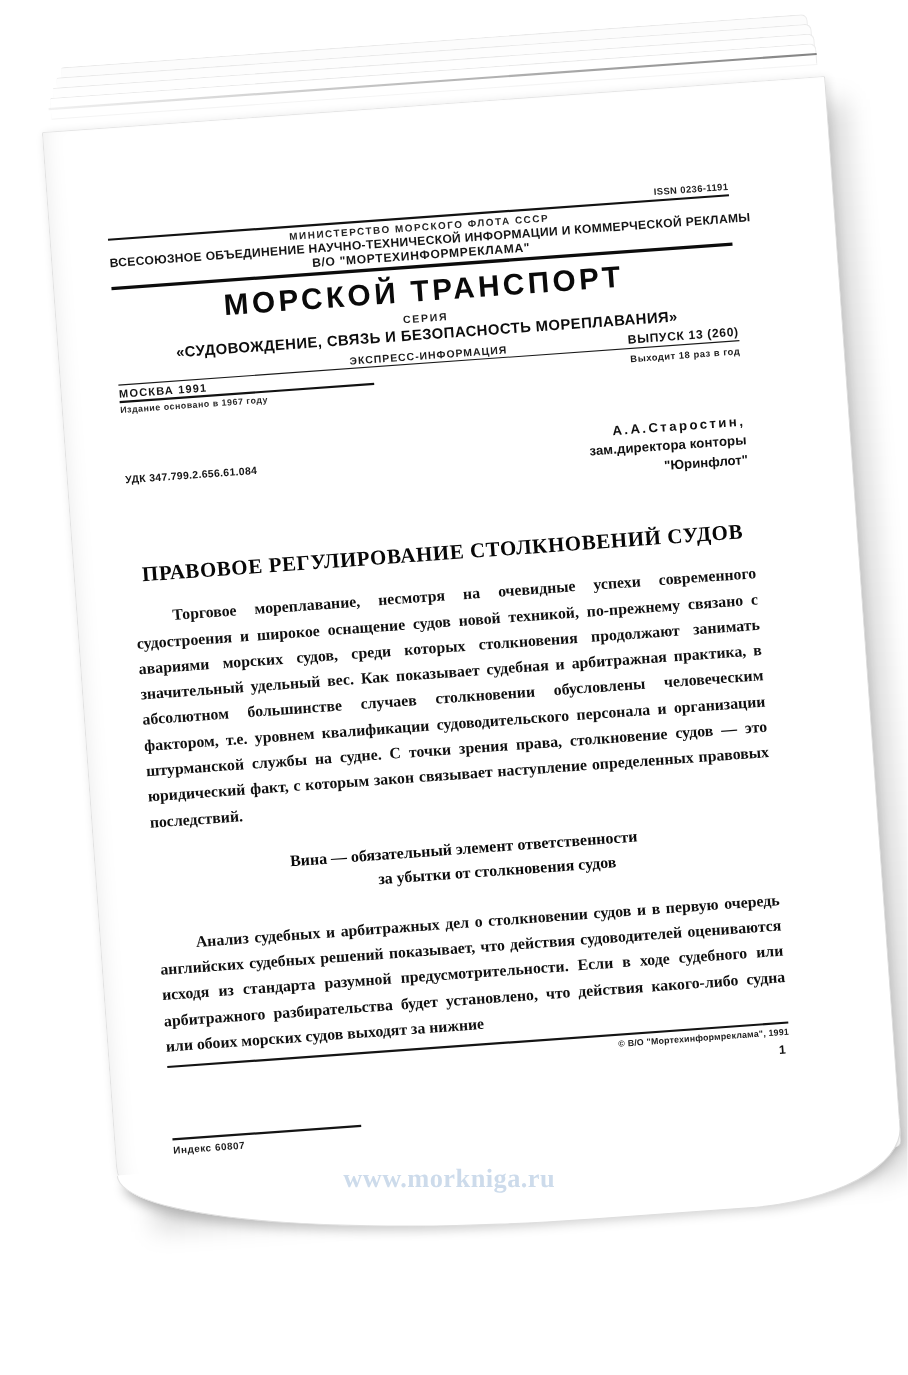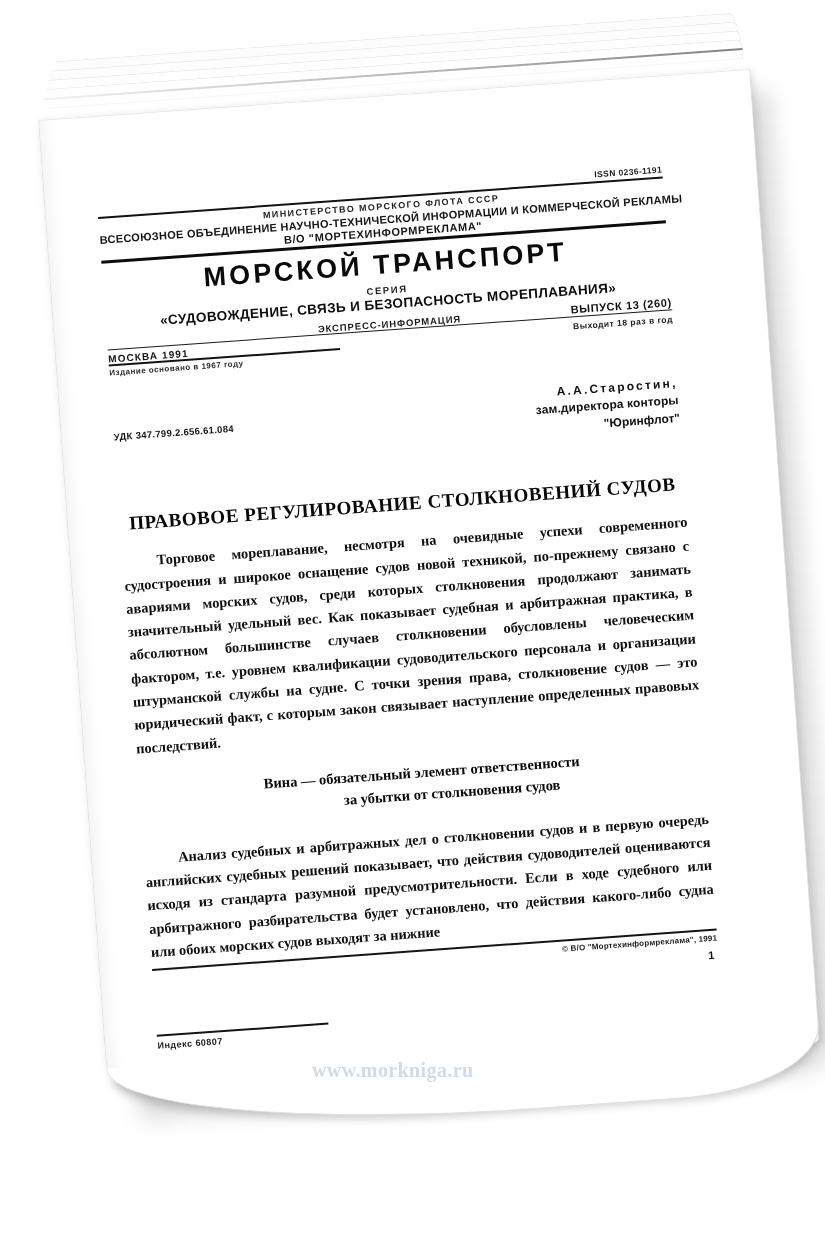--- a/index.html
+++ b/index.html
@@ -339,21 +339,21 @@
     letter-spacing: 0.5px;
     color: #1c1c1c;
   }
 
   
   .watermark {
     position: absolute;
     left: 312px;
     top: 1059px;
     font-family: "Liberation Serif", serif;
-    font-size: 20px;
+    font-size: 24px;
     font-weight: 700;
     letter-spacing: 0.4px;
     color: #c9d9ea;
     opacity: 0.92;
     user-select: none;
     white-space: nowrap;
   }
 </style>
 </head>
 <body>

